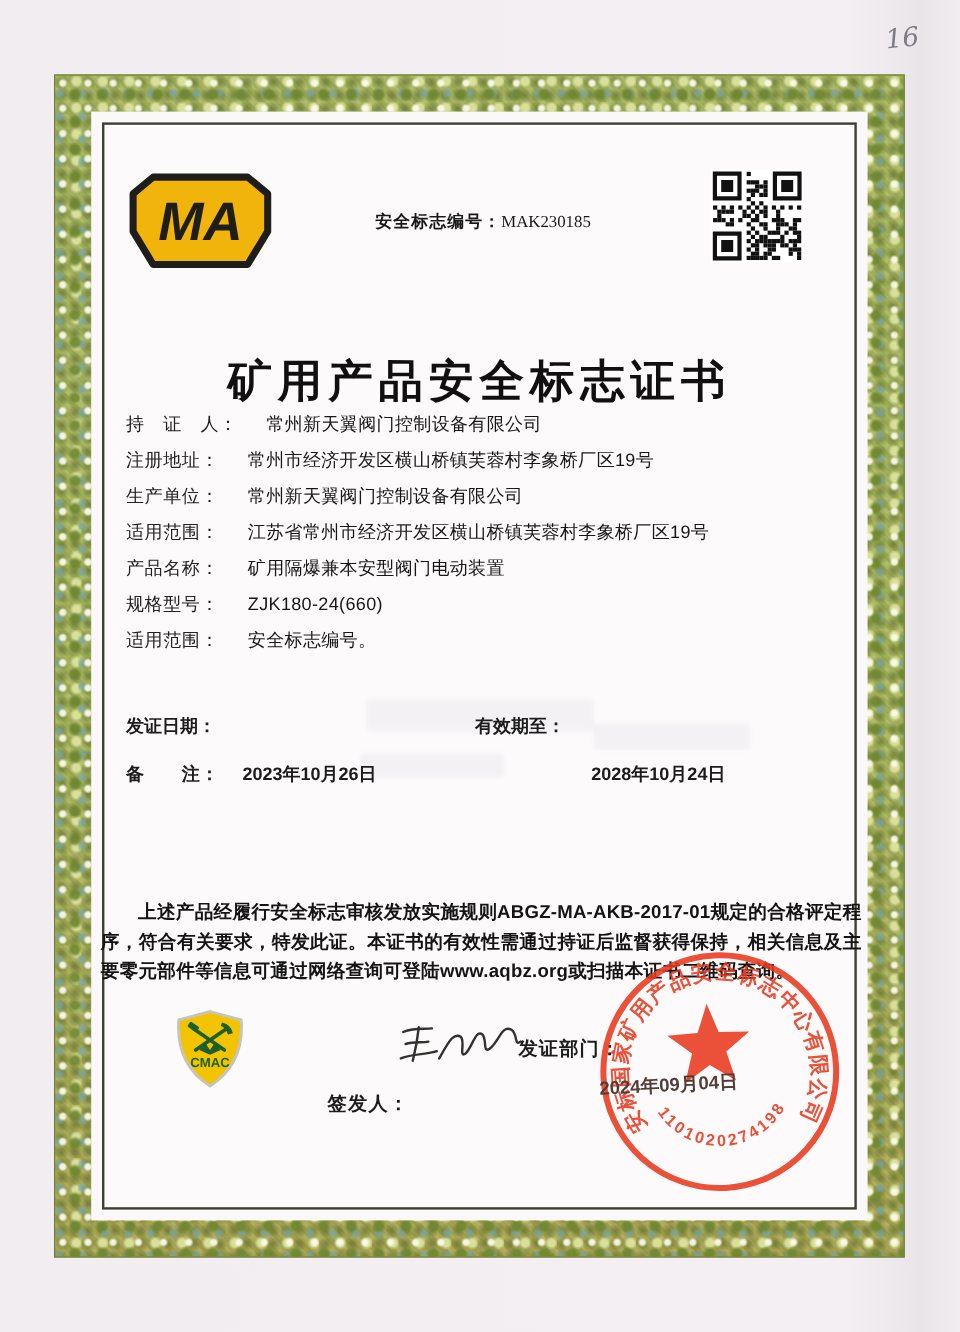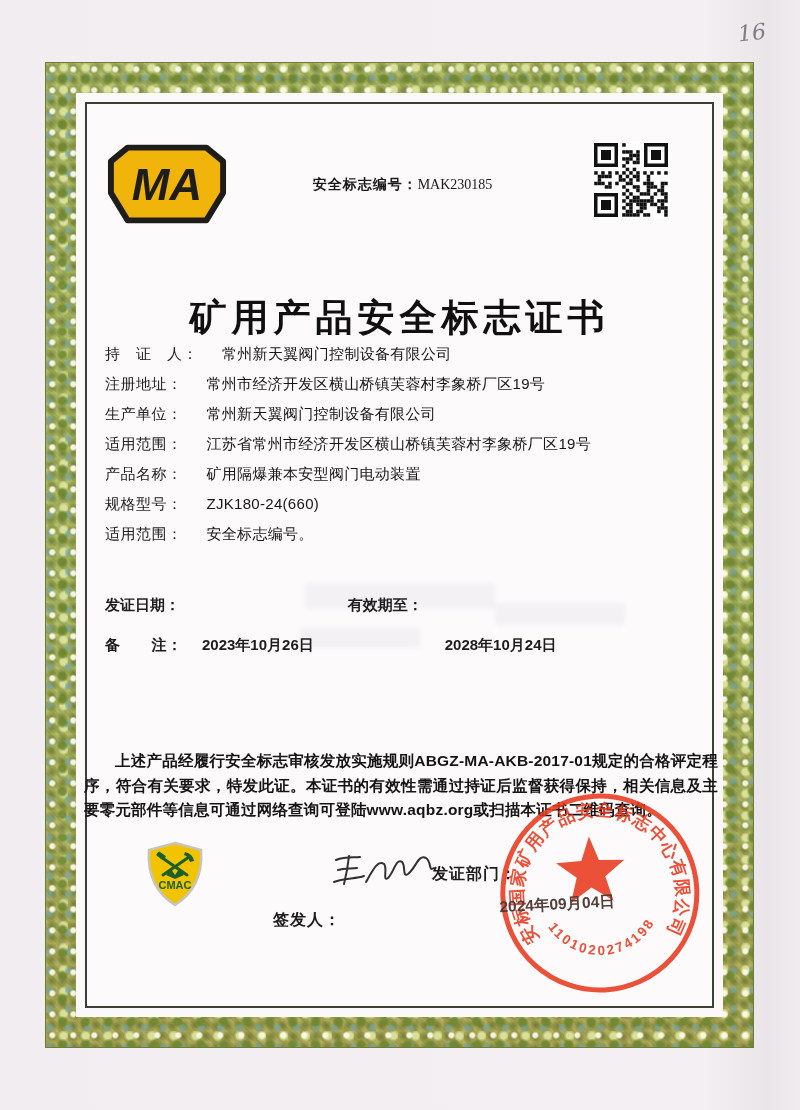--- a/index.html
+++ b/index.html
@@ -38,21 +38,21 @@
         letter-spacing:5px;color:#101010;margin-top:44px;}
   
   .fields{position:absolute;left:105px;top:343px;width:568px;font-size:15px;font-weight:normal;}
   .frow{display:flex;align-items:center;line-height:22px;margin-bottom:8px;}
   .frow .flabel{white-space:nowrap;letter-spacing:.5px;color:#222;flex:none;}
   .frow .fvalue{margin-left:24px;letter-spacing:.3px;color:#161616;}
   .frow.std .fvalue{margin-left:16px;line-height:22px;}
   .frow.std{margin-bottom:4px;}
   .dates{position:absolute;left:105px;top:596px;font-size:15px;font-weight:bold;display:flex;}
   .dates .dv{margin-left:22px;margin-top:40px;}
-  .dates .vl{margin-left:34px;}
+  .dates .vl{margin-left:82px;}
   .remark{position:absolute;left:105px;top:636px;font-size:15px;font-weight:bold;letter-spacing:.5px;}
   
   .para{position:absolute;left:84px;top:734px;width:634px;font-size:15.5px;font-weight:bold;
         line-height:24.5px;text-align:justify;text-indent:2em;color:#141414;letter-spacing:.2px;margin-top:15px;}
   
   .cmac{position:absolute;left:144px;top:841px;}
   .signer{position:absolute;left:273px;top:864px;font-size:16px;font-weight:bold;letter-spacing:1px;margin-top:46px;}
   .signature{position:absolute;left:330px;top:838px;}
   .dept{position:absolute;left:432px;top:864px;font-size:16px;font-weight:bold;letter-spacing:1px;}
   .stamp{position:absolute;left:495px;top:790px;transform:rotate(-3deg);opacity:.93;}

